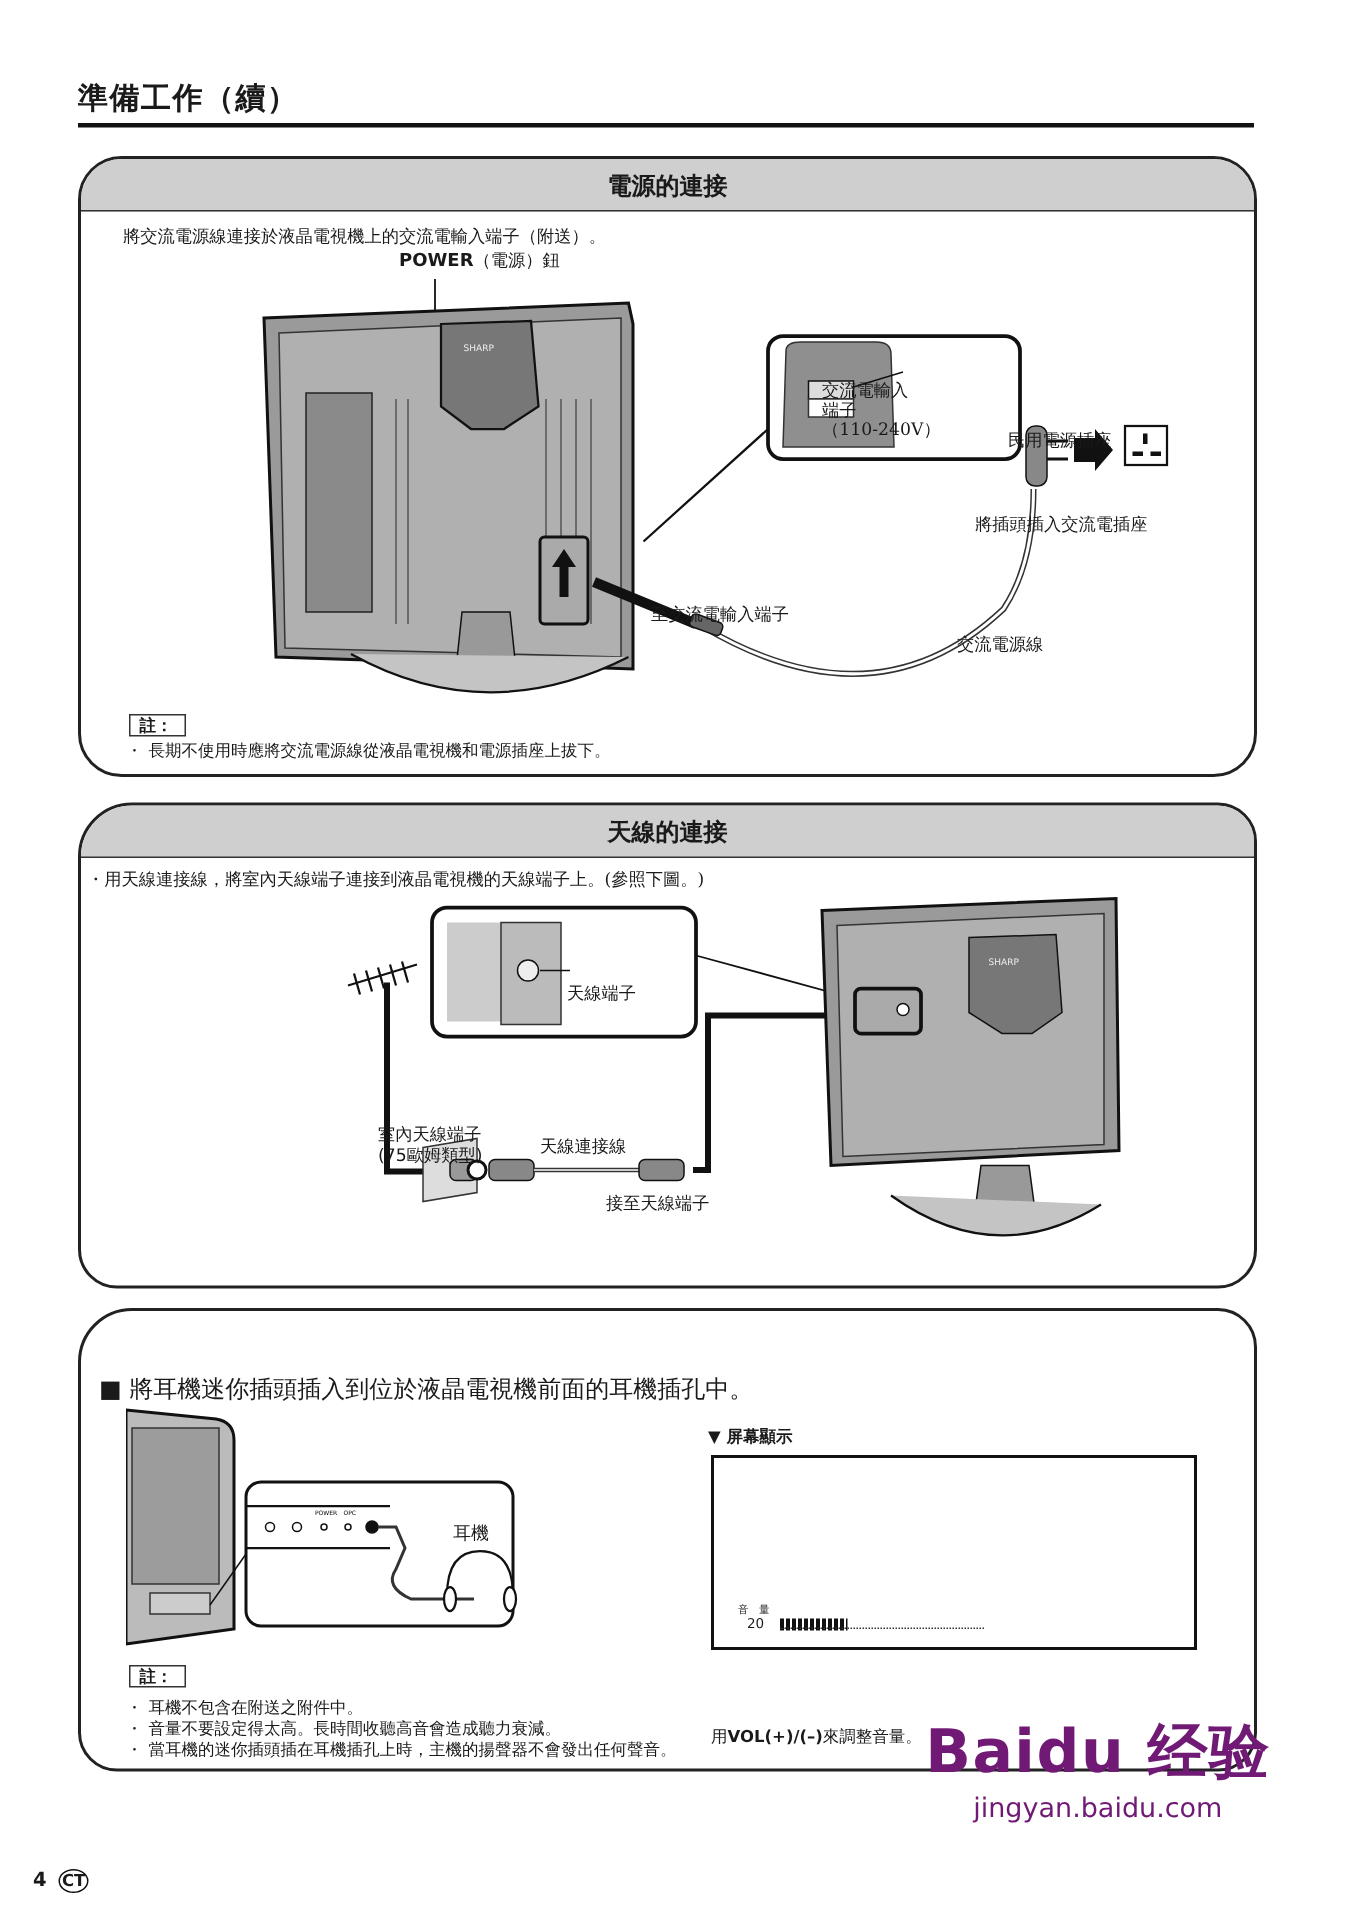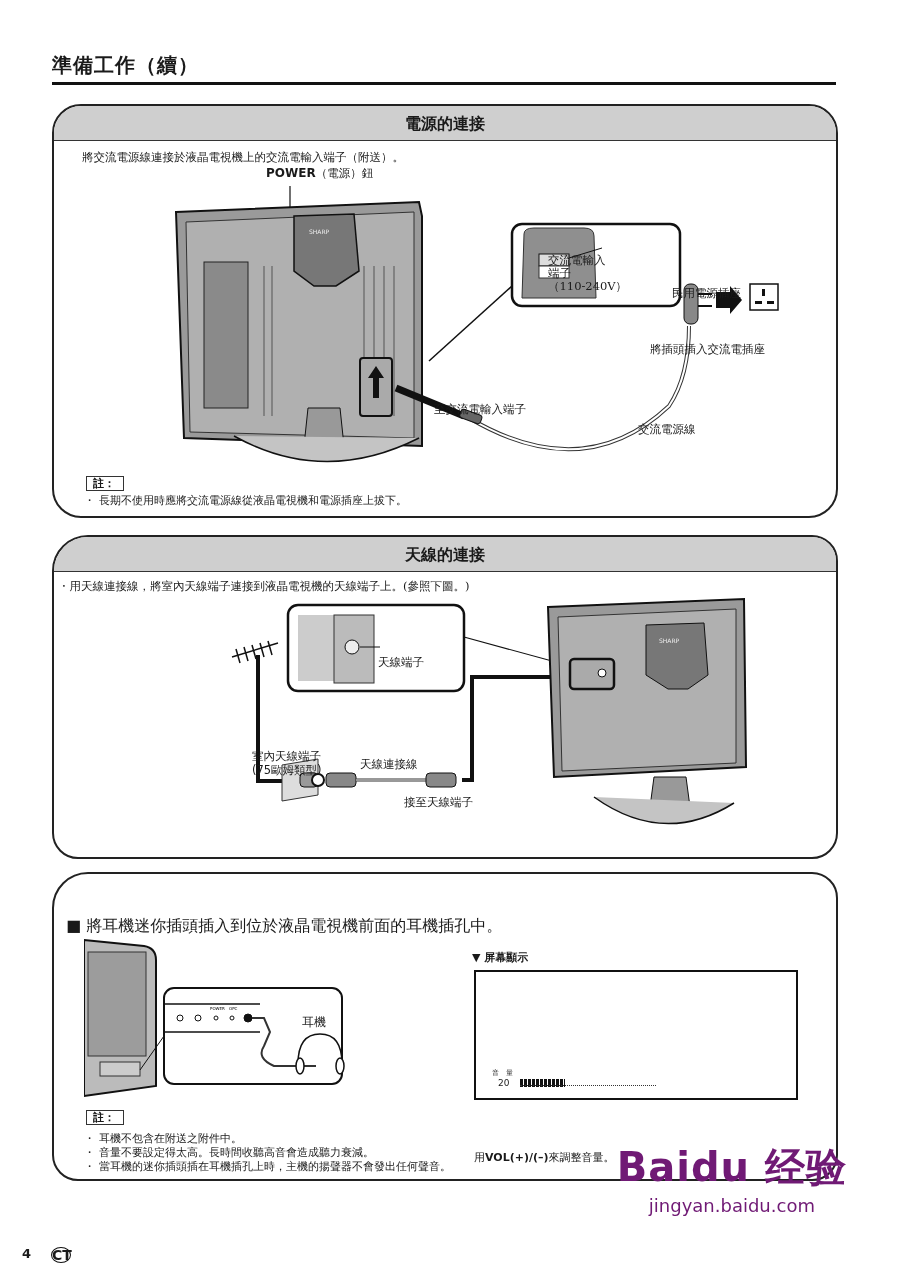--- a/index.html
+++ b/index.html
@@ -23,21 +23,21 @@
   .sans { font-family: "DejaVu Sans", "Liberation Sans", sans-serif; }
   .note-tag { position: absolute; font-size: 11px; font-weight: bold; font-family: "DejaVu Sans", "Liberation Sans", sans-serif; }
   .note-tag .box { display: inline-block; border: 1px solid #333; padding: 0 8px 0 6px; height: 13px; line-height: 13px; }
   .bullet-list { position: absolute; margin: 0; padding: 0; list-style: none; font-size: 11px; }
   .bullet-list li { line-height: 14px; }
   .bullet-list li::before { content: "・"; margin-right: 4px; }
 
   .osd-box { position: absolute; border: 2px solid #111; background: #fff; }
   .page-num { left: 22px; top: 1246px; font-family: "DejaVu Sans", "Liberation Sans", sans-serif; font-size: 13px; font-weight: bold; }
   .ct-badge { display: inline-block; border: 1.5px solid #111; border-radius: 50%; width: 18px; height: 14px;
-              font-size: 14px; line-height: 14px; text-align: right; margin-left: 20px; vertical-align: middle; }
+              font-size: 11px; line-height: 14px; text-align: center; margin-left: 8px; vertical-align: middle; }
   .watermark { right: 58px; top: 1140px; color: #701a75; font-family: "DejaVu Sans", "Liberation Sans", sans-serif; text-align: center; }
   .watermark .big { font-size: 40px; font-weight: bold; letter-spacing: 1px; }
   .watermark .small { font-size: 18px; }
 </style>
 </head>
 <body>
 
 <div class="abs page-title">準備工作（續）</div>
 <div class="abs title-rule"></div>
 

